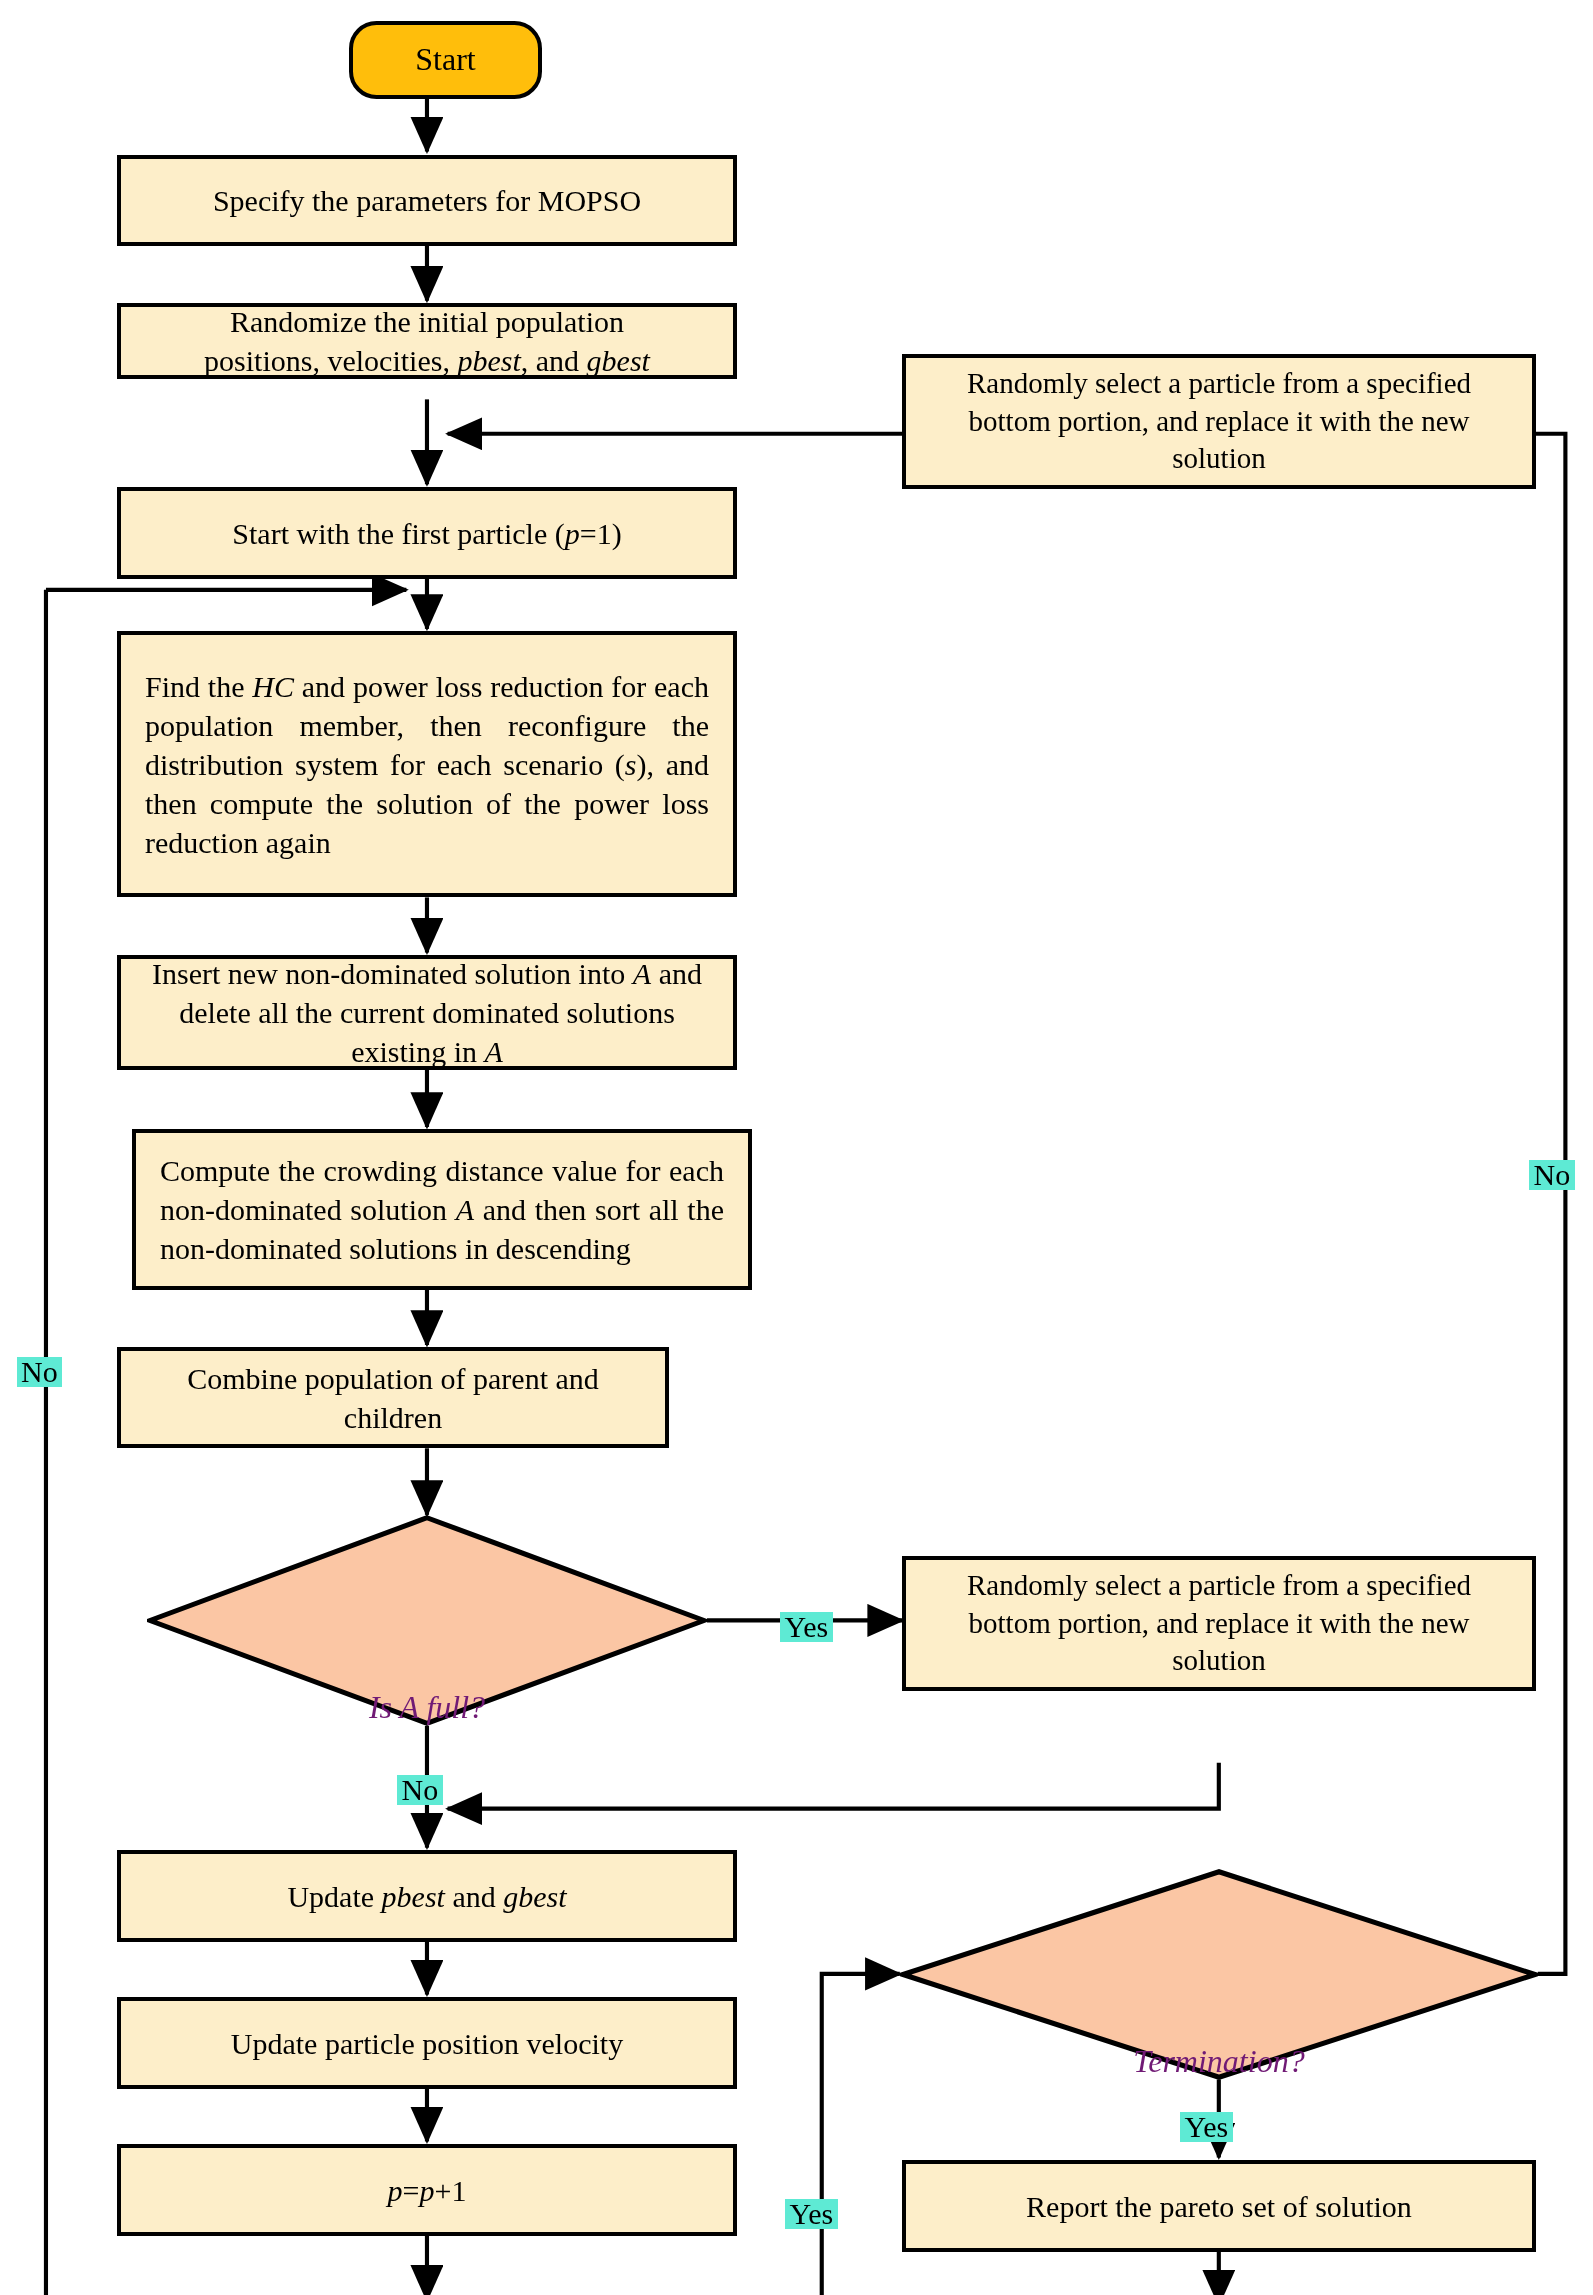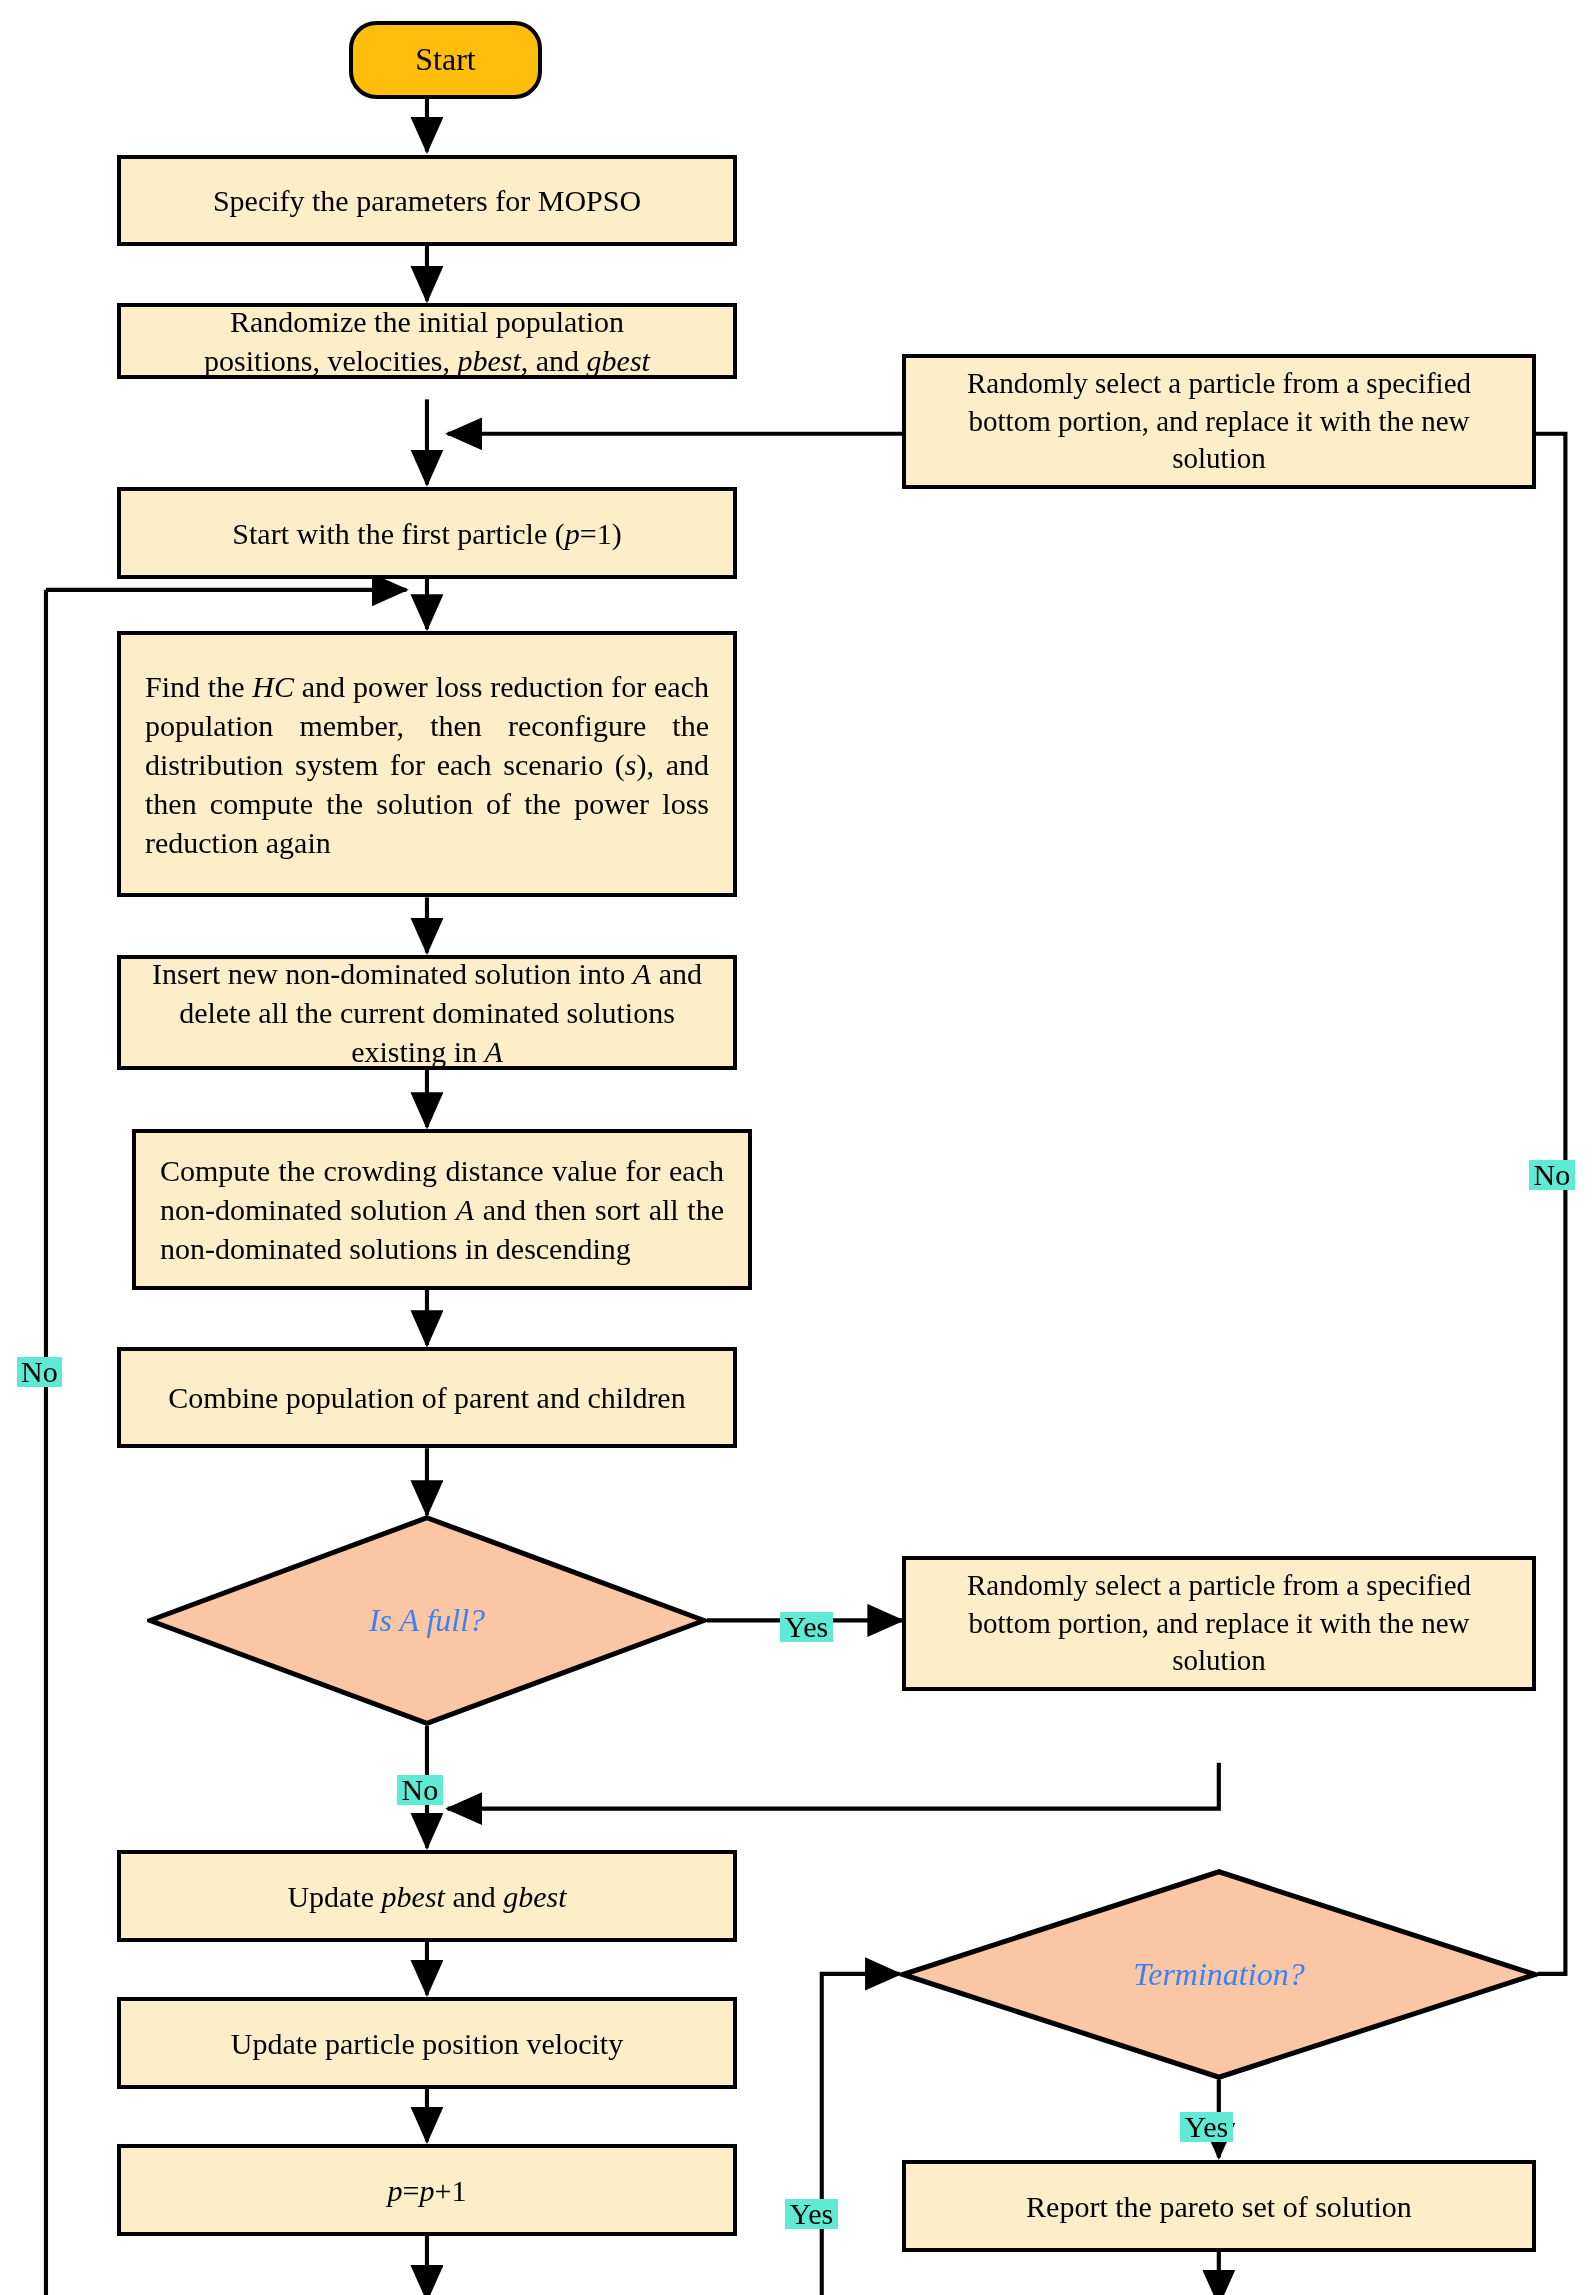--- a/index.html
+++ b/index.html
@@ -38,22 +38,22 @@
     border:4.1px solid #000000;
     border-radius:27.5px;
     display:flex;align-items:center;justify-content:center;
     font-size:32px;
   }
 
   .dec{position:absolute;}
   .dec svg{position:absolute;left:0;top:0;}
   .dec .dtxt{
     position:absolute;left:0;top:0;width:100%;height:100%;
-    display:flex;align-items:center;justify-content:center;
-    font-style:italic;font-size:32px;color:#3b82f6;
+    display:flex;align-items:flex-end;justify-content:center;
+    font-style:italic;font-size:32px;color:#701a75;
     pointer-events:none;
   }
 
   .edgelbl{
     position:absolute;
     font-size:30px;
     color:#000;
     background:#5eead4;
     padding:0 4.6px;
     white-space:nowrap;
@@ -157,21 +157,21 @@
       <span>Insert new non-dominated solution into </span><i class="v">A</i><span> and delete all the current dominated solutions existing in </span><i class="v">A</i>
     </div>
   </div>
 
   <div class="node proc just" style="left:132px;top:1129px;width:620px;height:161px;">
     <div class="txt">
       <span>Compute the crowding distance value for each non-dominated solution </span><i class="v">A</i><span> and then sort all the non-dominated solutions in descending</span>
     </div>
   </div>
 
-  <div class="node proc ctr" style="left:117px;top:1347px;width:620px;height:101px;">
+  <div class="node proc ctr" style="left:117px;top:1347px;width:552px;height:101px;">
     <div class="txt"><span>Combine population of parent and children</span></div>
   </div>
 
   <div class="dec" style="left:147px;top:1515px;width:560px;height:211px;">
     <svg width="560" height="211" viewBox="0 0 1220 460" xmlns="http://www.w3.org/2000/svg">
       <polygon points="610,6 1214,230 610,454 6,230" fill="#fbc6a4" stroke="#000" stroke-width="11"></polygon>
     </svg>
     <div class="dtxt">
         <span>Is A full?</span>
       </div>

